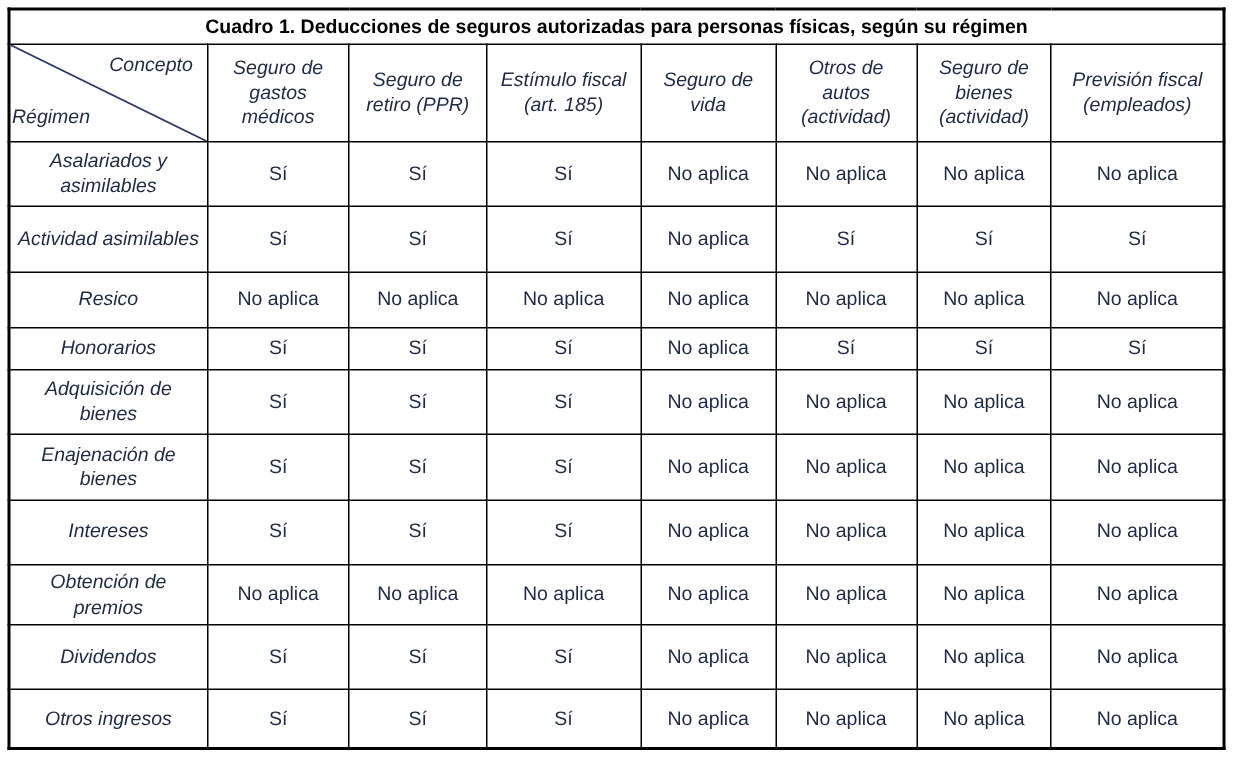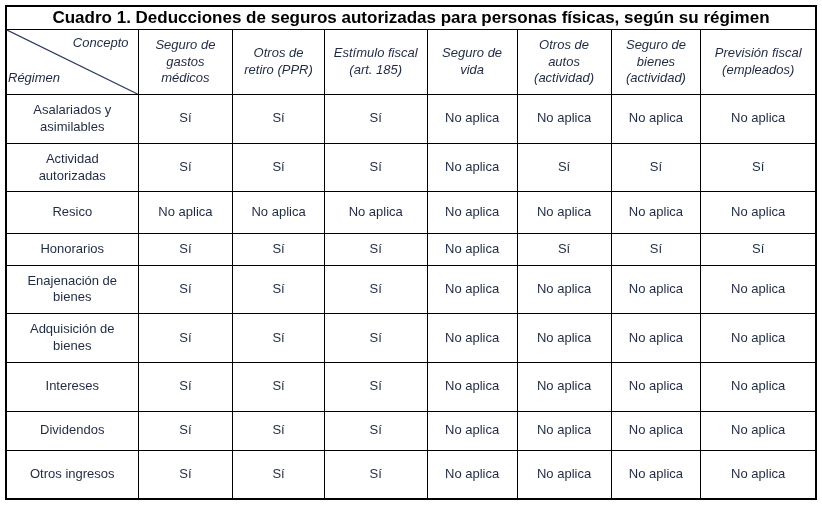--- a/index.html
+++ b/index.html
@@ -35,21 +35,21 @@
     padding: 1px 4px;
     font-size: 13px;
     color: var(--text);
     line-height: 1.3;
     overflow: hidden;
   }
   .cuadro th.title {
     font-weight: bold;
     font-style: normal;
     color: var(--title);
-    font-size: 17px;
+    font-size: 13px;
     height: 20px;
     line-height: 1.1;
   }
   .cuadro tr.header-row th {
     font-style: italic;
     font-weight: normal;
     height: 62px;
   }
   th.corner {
     position: relative;
@@ -68,20 +68,21 @@
     right: 9px;
     font-style: italic;
   }
   th.corner .corner-bottom {
     position: absolute;
     bottom: 7px;
     left: 1px;
     font-style: italic;
   }
   td.rowlabel {
+    font-style: italic;
   }
   tbody tr:nth-child(1)  { height: 40px; }
   tbody tr:nth-child(2)  { height: 40px; }
   tbody tr:nth-child(3)  { height: 34px; }
   tbody tr:nth-child(4)  { height: 26px; }
   tbody tr:nth-child(5)  { height: 40px; }
   tbody tr:nth-child(6)  { height: 40px; }
   tbody tr:nth-child(7)  { height: 40px; }
   tbody tr:nth-child(8)  { height: 32px; }
   tbody tr:nth-child(9)  { height: 40px; }
@@ -109,41 +110,41 @@
       </tr>
       <tr class="header-row">
         <th class="corner">
           <svg viewBox="0 0 100 100" preserveAspectRatio="none" aria-hidden="true">
             <line x1="0" y1="0" x2="100" y2="100" stroke="#2a3a66" stroke-width="1.2" vector-effect="non-scaling-stroke"></line>
           </svg>
           <span class="corner-top">Concepto</span>
           <span class="corner-bottom">Régimen</span>
         </th>
       <th class="colhead">Seguro de gastos médicos</th>
-          <th class="colhead">Otros de retiro (PPR)</th>
+          <th class="colhead">Seguro de retiro (PPR)</th>
           <th class="colhead">Estímulo fiscal (art. 185)</th>
           <th class="colhead">Seguro de vida</th>
           <th class="colhead">Otros de autos (actividad)</th>
           <th class="colhead">Seguro de bienes (actividad)</th>
           <th class="colhead">Previsión fiscal (empleados)</th>
         </tr>
     </thead>
     <tbody>
         <tr>
     <td class="rowlabel">Asalariados y asimilables</td>
   <td class="cell">Sí</td>
           <td class="cell">Sí</td>
           <td class="cell">Sí</td>
           <td class="cell">No aplica</td>
           <td class="cell">No aplica</td>
           <td class="cell">No aplica</td>
           <td class="cell">No aplica</td>
         </tr>
         <tr>
-    <td class="rowlabel">Actividad autorizadas</td>
+    <td class="rowlabel">Actividad asimilables</td>
   <td class="cell">Sí</td>
           <td class="cell">Sí</td>
           <td class="cell">Sí</td>
           <td class="cell">No aplica</td>
           <td class="cell">Sí</td>
           <td class="cell">Sí</td>
           <td class="cell">Sí</td>
         </tr>
         <tr>
     <td class="rowlabel">Resico</td>
@@ -159,44 +160,54 @@
     <td class="rowlabel">Honorarios</td>
   <td class="cell">Sí</td>
           <td class="cell">Sí</td>
           <td class="cell">Sí</td>
           <td class="cell">No aplica</td>
           <td class="cell">Sí</td>
           <td class="cell">Sí</td>
           <td class="cell">Sí</td>
         </tr>
         <tr>
+    <td class="rowlabel">Adquisición de bienes</td>
+  <td class="cell">Sí</td>
+          <td class="cell">Sí</td>
+          <td class="cell">Sí</td>
+          <td class="cell">No aplica</td>
+          <td class="cell">No aplica</td>
+          <td class="cell">No aplica</td>
+          <td class="cell">No aplica</td>
+        </tr>
+        <tr>
     <td class="rowlabel">Enajenación de bienes</td>
   <td class="cell">Sí</td>
           <td class="cell">Sí</td>
           <td class="cell">Sí</td>
           <td class="cell">No aplica</td>
           <td class="cell">No aplica</td>
           <td class="cell">No aplica</td>
           <td class="cell">No aplica</td>
         </tr>
         <tr>
-    <td class="rowlabel">Adquisición de bienes</td>
-  <td class="cell">Sí</td>
-          <td class="cell">Sí</td>
-          <td class="cell">Sí</td>
-          <td class="cell">No aplica</td>
-          <td class="cell">No aplica</td>
-          <td class="cell">No aplica</td>
-          <td class="cell">No aplica</td>
-        </tr>
-        <tr>
     <td class="rowlabel">Intereses</td>
   <td class="cell">Sí</td>
           <td class="cell">Sí</td>
           <td class="cell">Sí</td>
+          <td class="cell">No aplica</td>
+          <td class="cell">No aplica</td>
+          <td class="cell">No aplica</td>
+          <td class="cell">No aplica</td>
+        </tr>
+        <tr>
+    <td class="rowlabel">Obtención de premios</td>
+  <td class="cell">No aplica</td>
+          <td class="cell">No aplica</td>
+          <td class="cell">No aplica</td>
           <td class="cell">No aplica</td>
           <td class="cell">No aplica</td>
           <td class="cell">No aplica</td>
           <td class="cell">No aplica</td>
         </tr>
         <tr>
     <td class="rowlabel">Dividendos</td>
   <td class="cell">Sí</td>
           <td class="cell">Sí</td>
           <td class="cell">Sí</td>

